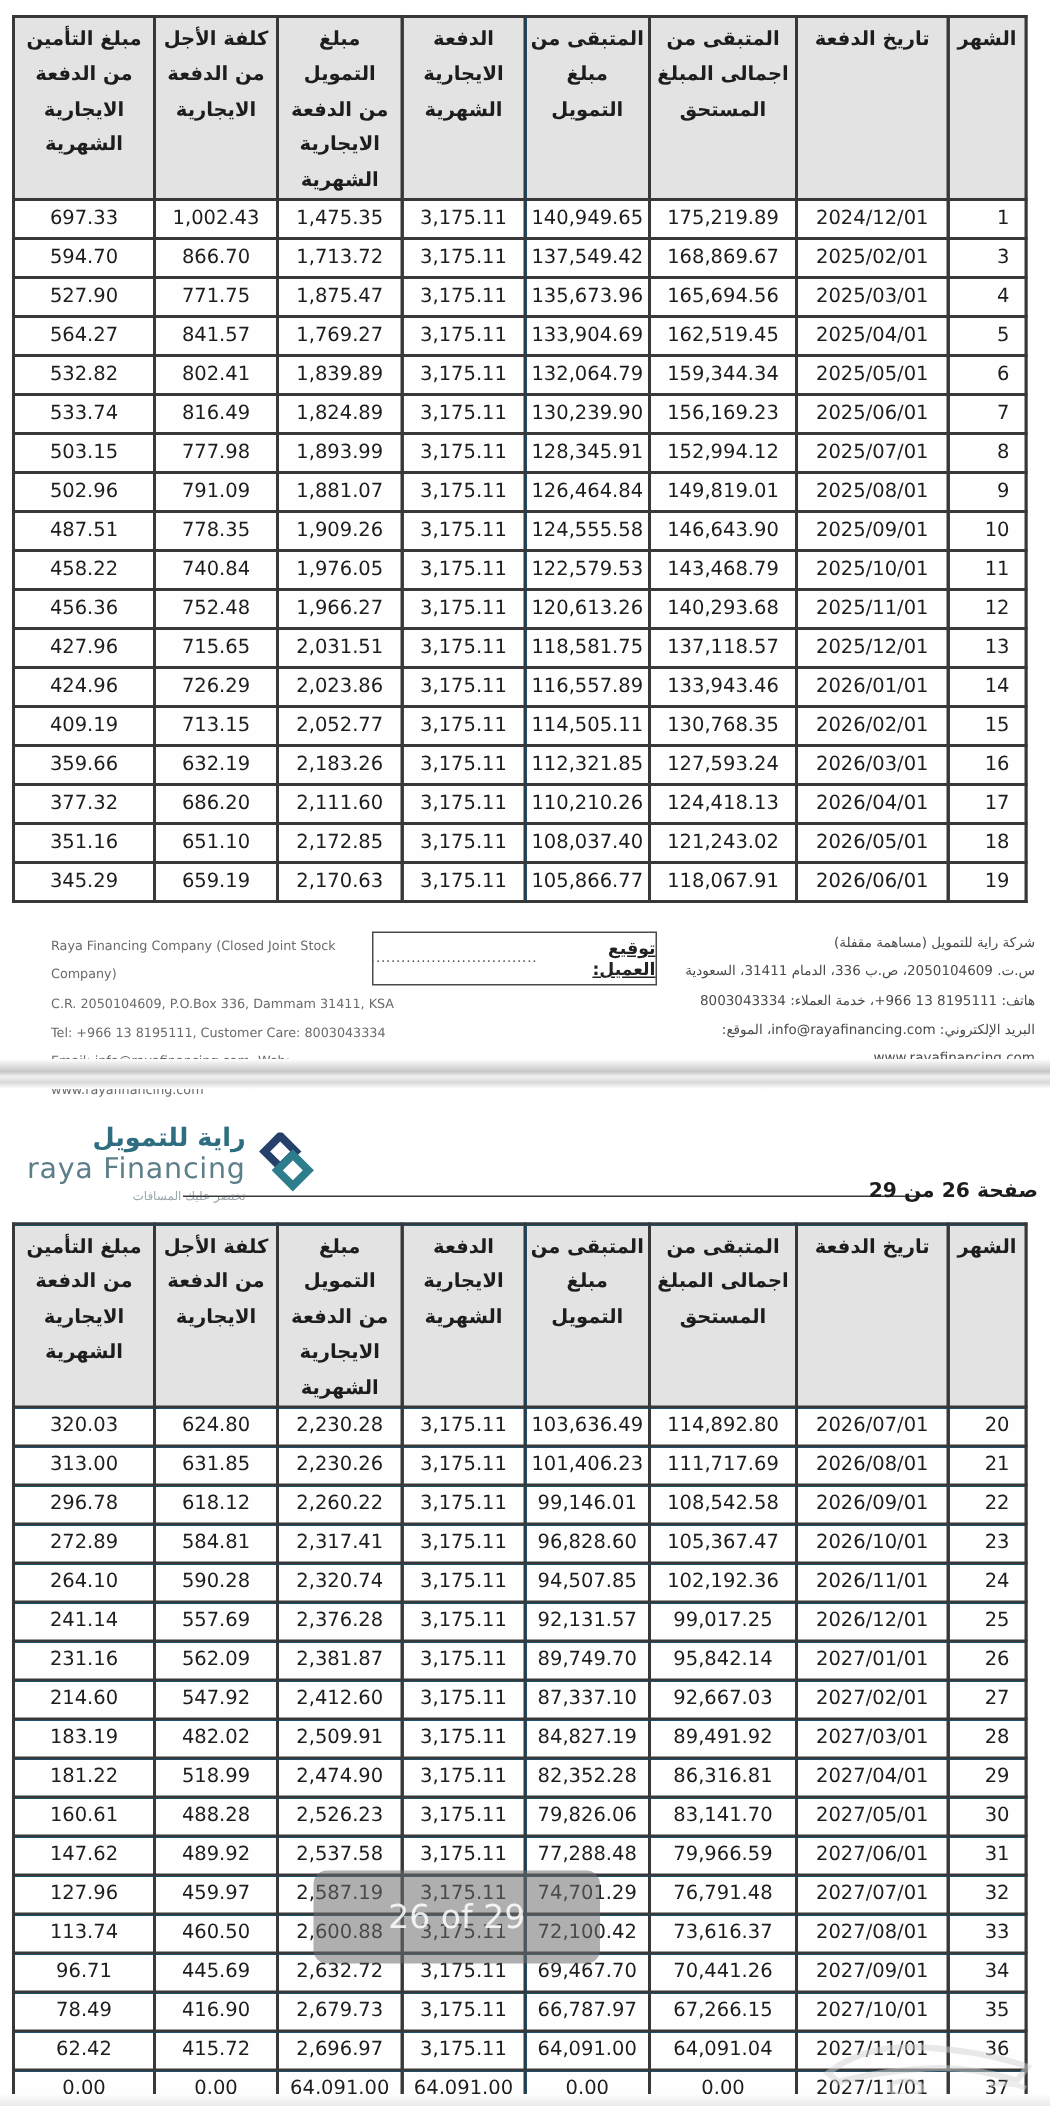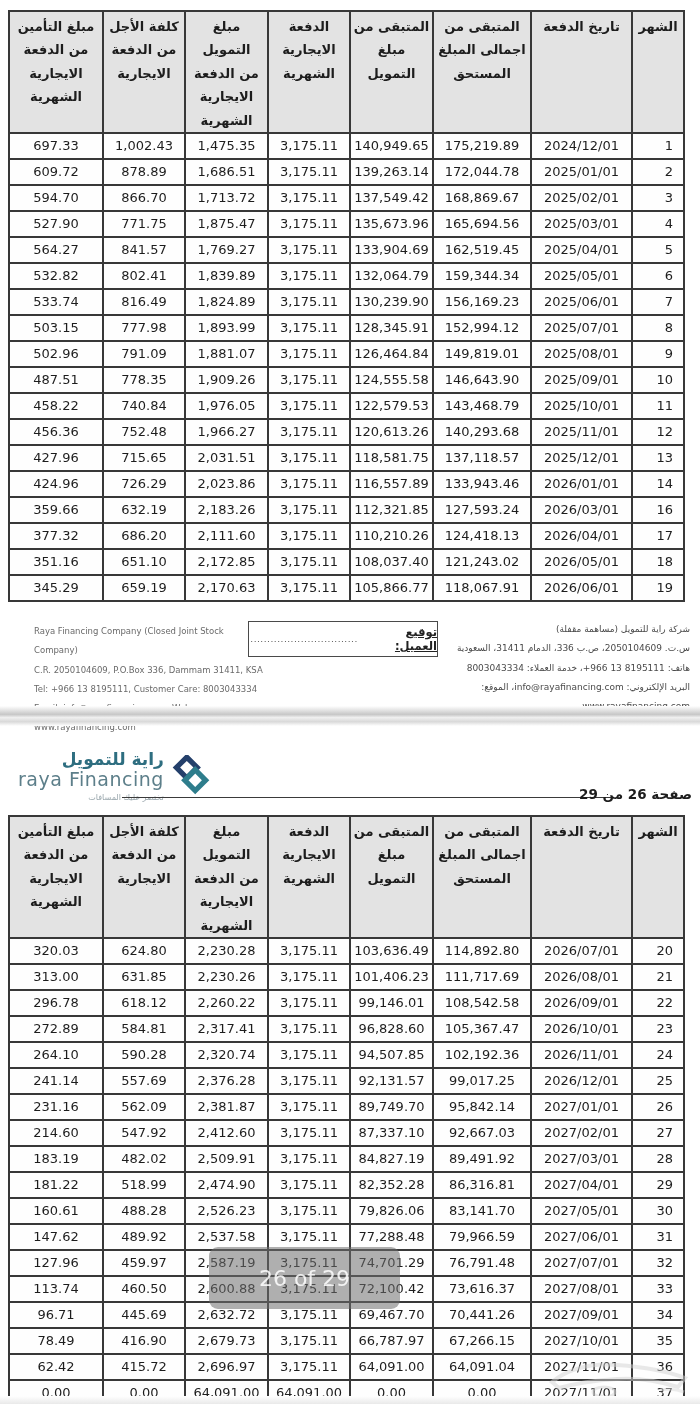--- a/index.html
+++ b/index.html
@@ -144,30 +144,20 @@
           <td class="c0">697.33</td>
           <td class="c1">1,002.43</td>
           <td class="c2">1,475.35</td>
           <td class="c3">3,175.11</td>
           <td class="c4">140,949.65</td>
           <td class="c5">175,219.89</td>
           <td class="c6">2024/12/01</td>
           <td class="c7">1</td>
         </tr>
         <tr>
-          <td class="c0">609.72</td>
-          <td class="c1">878.89</td>
-          <td class="c2">1,686.51</td>
-          <td class="c3">3,175.11</td>
-          <td class="c4">139,263.14</td>
-          <td class="c5">172,044.78</td>
-          <td class="c6">2025/01/01</td>
-          <td class="c7">2</td>
-        </tr>
-        <tr>
           <td class="c0">594.70</td>
           <td class="c1">866.70</td>
           <td class="c2">1,713.72</td>
           <td class="c3">3,175.11</td>
           <td class="c4">137,549.42</td>
           <td class="c5">168,869.67</td>
           <td class="c6">2025/02/01</td>
           <td class="c7">3</td>
         </tr>
         <tr>
@@ -272,20 +262,30 @@
         </tr>
         <tr>
           <td class="c0">424.96</td>
           <td class="c1">726.29</td>
           <td class="c2">2,023.86</td>
           <td class="c3">3,175.11</td>
           <td class="c4">116,557.89</td>
           <td class="c5">133,943.46</td>
           <td class="c6">2026/01/01</td>
           <td class="c7">14</td>
+        </tr>
+        <tr>
+          <td class="c0">409.19</td>
+          <td class="c1">713.15</td>
+          <td class="c2">2,052.77</td>
+          <td class="c3">3,175.11</td>
+          <td class="c4">114,505.11</td>
+          <td class="c5">130,768.35</td>
+          <td class="c6">2026/02/01</td>
+          <td class="c7">15</td>
         </tr>
         <tr>
           <td class="c0">359.66</td>
           <td class="c1">632.19</td>
           <td class="c2">2,183.26</td>
           <td class="c3">3,175.11</td>
           <td class="c4">112,321.85</td>
           <td class="c5">127,593.24</td>
           <td class="c6">2026/03/01</td>
           <td class="c7">16</td>

